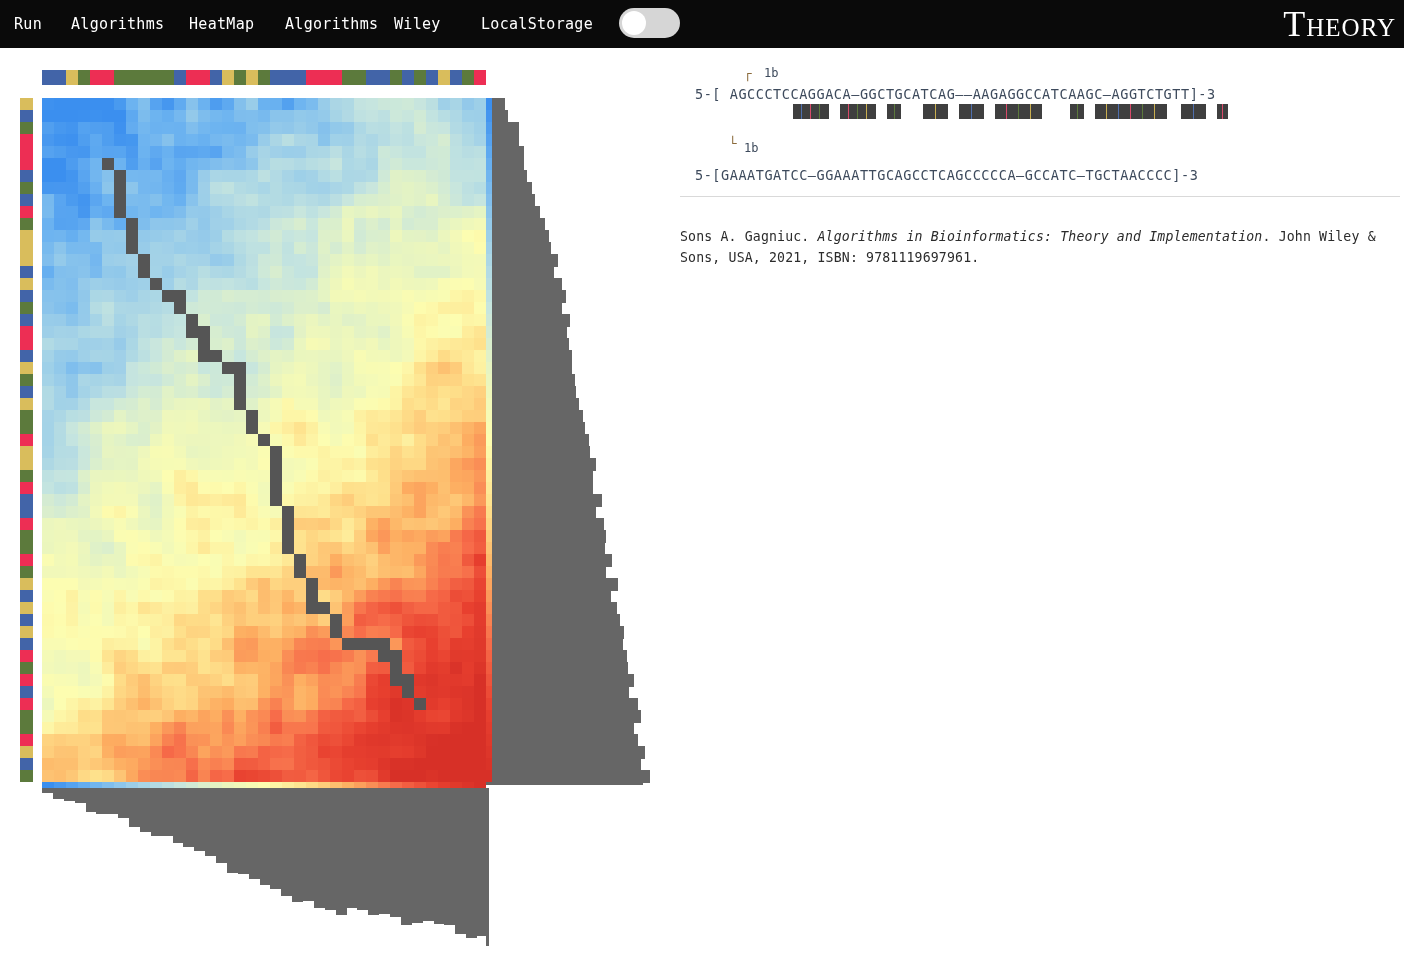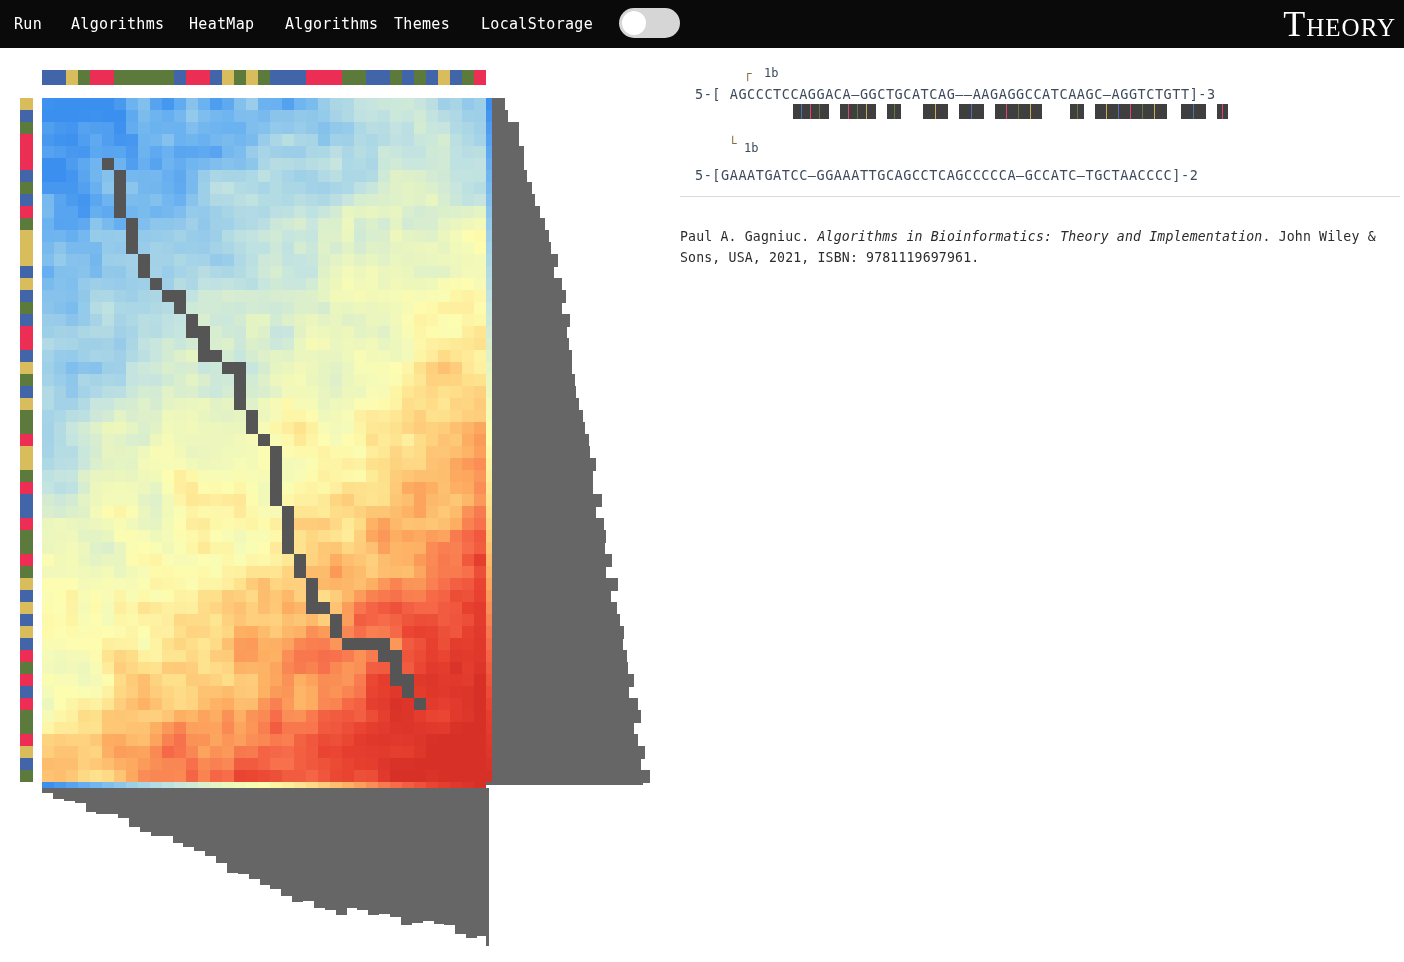--- a/index.html
+++ b/index.html
@@ -177,21 +177,21 @@
   #citation .title { font-style: italic; }
 </style>
 </head>
 <body>
 
 <div id="topnav">
   <div class="nav-item" id="nav-run">Run</div>
   <div class="nav-item" id="nav-parameters">Algorithms</div>
   <div class="nav-item" id="nav-heatmap">HeatMap</div>
   <div class="nav-item" id="nav-alignment">Algorithms</div>
-  <div class="nav-item" id="nav-themes">Themes</div>
+  <div class="nav-item" id="nav-themes">Wiley</div>
   <div class="nav-item" id="nav-localstorage">LocalStorage</div>
 
   <div id="theme-toggle">
     <div class="knob"></div>
   </div>
 
   <div id="wiley-logo">Theory</div>
 </div>
 
 <div id="heatmap-panel">
@@ -2650,24 +2650,24 @@
         <span style="left: 59px; background: rgb(201, 174, 79);"></span>
       </div>
       <div class="mb" style="left: 388px; width: 25px; background: rgb(63, 63, 63);">
         <span style="left: 12px; background: rgb(79, 111, 174);"></span>
       </div>
       <div class="mb" style="left: 424px; width: 11px; background: rgb(63, 63, 63);">
         <span style="left: 5px; background: rgb(217, 74, 106);"></span>
       </div>
     </div>
 
-  <div class="seq-line" id="seq-bottom">5-[GAAATGATCC—GGAAATTGCAGCCTCAGCCCCCA—GCCATC—TGCTAACCCC]-2</div>
+  <div class="seq-line" id="seq-bottom">5-[GAAATGATCC—GGAAATTGCAGCCTCAGCCCCCA—GCCATC—TGCTAACCCC]-3</div>
 
   <div id="tick-bottom-mark">└</div>
   <div class="tick-label" id="tick-bottom-label">1b</div>
 
   <div id="divider"></div>
 
   <div id="citation">
-    <span>Paul A. Gagniuc.</span>
+    <span>Sons A. Gagniuc.</span>
     <span class="title">Algorithms in Bioinformatics: Theory and Implementation</span><span>. John Wiley &amp; Sons, USA, 2021, ISBN: 9781119697961.</span>
   </div>
 </div>
 
 </body></html>

